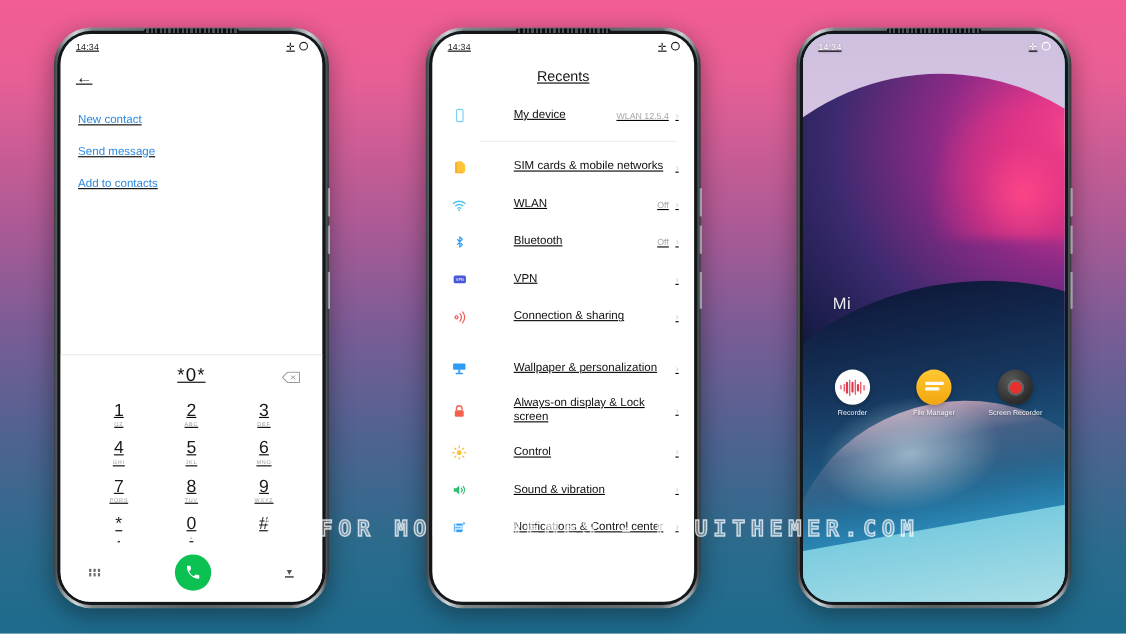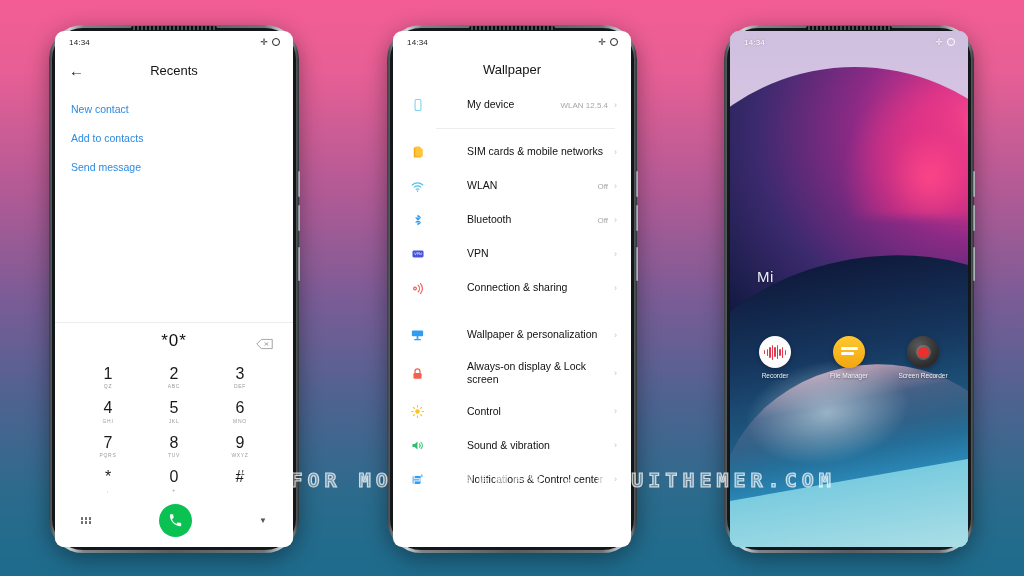--- a/index.html
+++ b/index.html
@@ -16,21 +16,21 @@
     position:absolute; inset:0; border-radius:34px;
     background:linear-gradient(90deg,#3a3f43 0%,#9ba3a7 4%,#cfd6d8 8%,#7d8488 14%,#575e62 50%,#6d7478 86%,#c9d0d3 93%,#8e9599 97%,#2e3336 100%);
     box-shadow:0 6px 22px rgba(0,0,0,.38);
   }
   .frame-inner {
     position:absolute; inset:3px; border-radius:31px;
     background:#14171a;
   }
   .screen {
     position:absolute; left:6px; top:6px; right:6px; bottom:6px;
-    border-radius:9px; overflow:hidden; background:#fff;
+    border-radius:27px; overflow:hidden; background:#fff;text-decoration:underline;
   }
   .speaker {
     position:absolute; top:1px; left:50%; transform:translateX(-50%);
     width:86px; height:4px; border-radius:2px;
     background:repeating-linear-gradient(90deg,#0b0d0f 0 2px,#4a5054 2px 4px);
     z-index:6;
   }
   .btn-side {
     position:absolute; right:-1px; width:2px; border-radius:2px;
     background:linear-gradient(90deg,#7a8286,#babfc2);
@@ -216,27 +216,26 @@
       <div class="statusbar sb-dark">
         <span>14:34</span>
         <span class="sb-right">
           <span class="ico-plane">✛</span>
           <span class="ico-batt"></span>
         </span>
       </div>
 
       <div class="dial-head">
         <span class="back-arrow">←</span>
-        <span class="dial-title">Recents</span>
       </div>
 
       <div class="blue-actions">
         <div>New contact</div>
+        <div>Send message</div>
         <div>Add to contacts</div>
-        <div>Send message</div>
       </div>
 
       <div class="dial-spacer"></div>
 
       <div class="dial-pane">
         <div class="num-row">
           <span class="num-typed">*0*</span>
           <span class="backspace">
             <svg viewBox="0 0 22 14" width="17" height="11">
               <path d="M7 1 L21 1 L21 13 L7 13 L1 7 Z" fill="none" stroke="currentColor" stroke-width="1.2"></path>
@@ -326,21 +325,21 @@
   <div class="speaker"></div>
   <div class="screen">
     <div class="statusbar sb-dark">
       <span>14:34</span>
       <span class="sb-right">
         <span class="ico-plane">✛</span>
         <span class="ico-batt"></span>
       </span>
     </div>
 
-    <div class="set-title">Wallpaper</div>
+    <div class="set-title">Recents</div>
 
     <div class="set-list">
 
       <div class="set-row">
         <span class="set-ico">
           <svg viewBox="0 0 24 24" width="14" height="14">
               <rect x="7" y="2.5" width="10" height="19" rx="2.2" fill="none" stroke="#7ed3ef" stroke-width="1.9"></rect>
             </svg>
         </span>
         <span class="set-label">My device</span>

